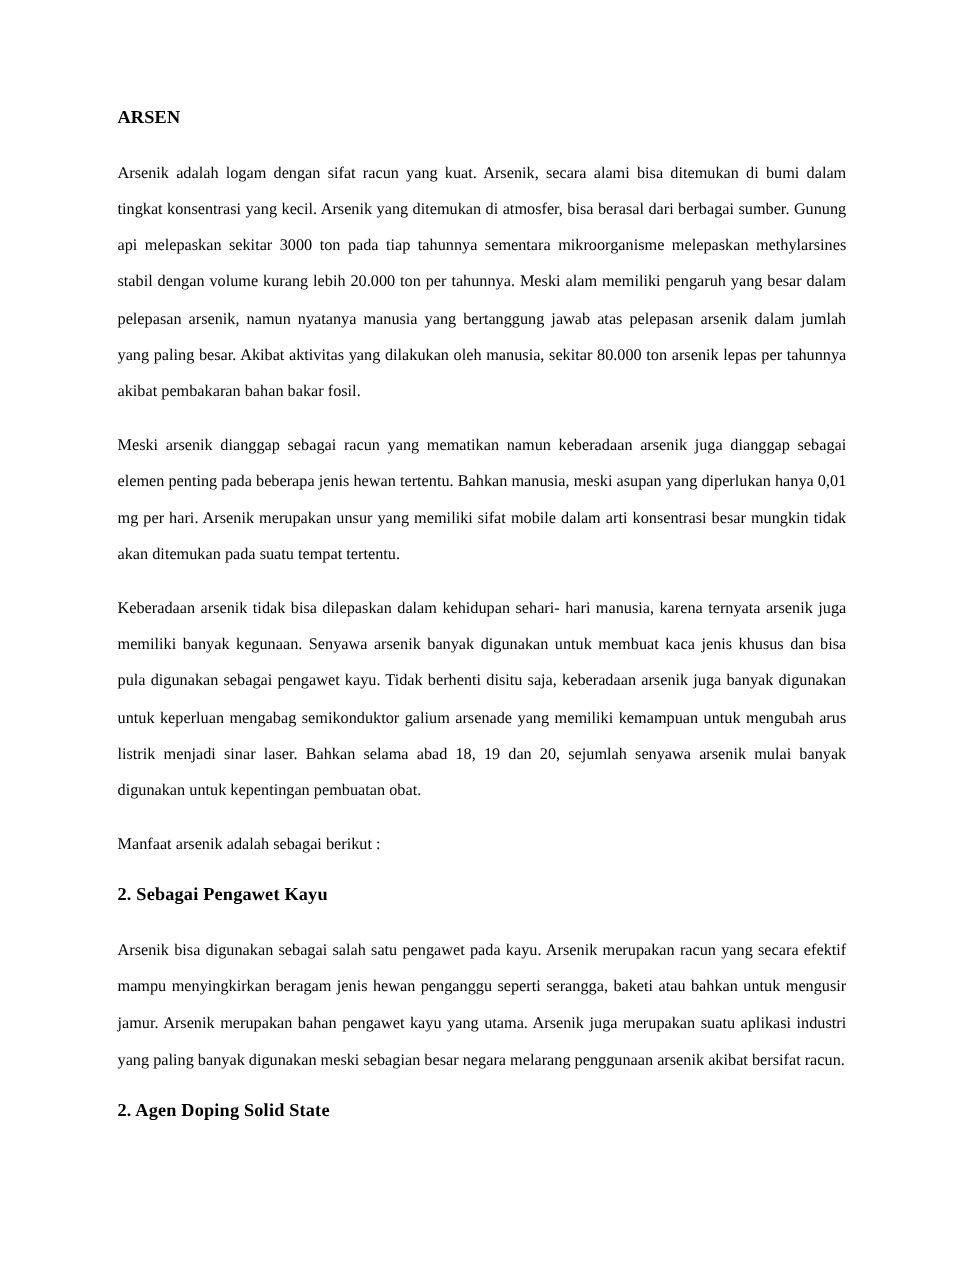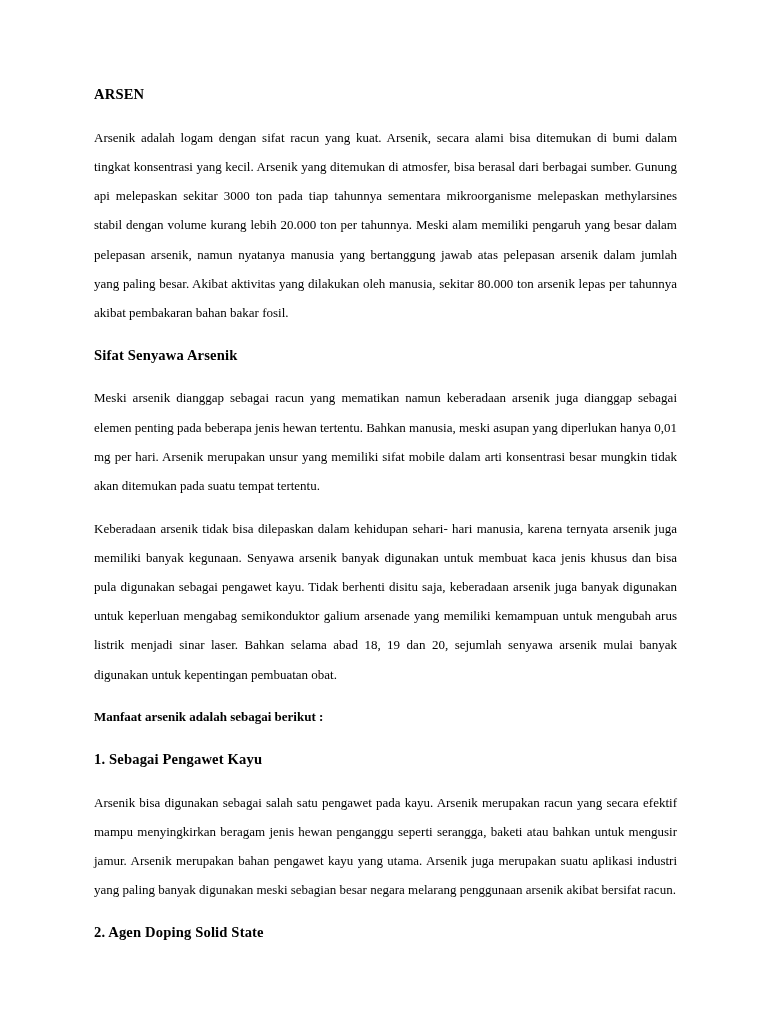--- a/index.html
+++ b/index.html
@@ -32,41 +32,39 @@
   }
   .doc-para {
     font-size: 13px;
     line-height: 29.2px;
     margin: 0 0 13.5px 0;
     text-align: justify;
     text-justify: inter-word;
   }
   .doc-para.noj {
     text-align: left;
-    font-weight: bold;
   }
 </style>
 </head>
 <body>
 
 <div class="page">
   <div class="content">
 
     <p class="doc-heading">ARSEN</p>
 
     <p class="doc-para">Arsenik adalah logam dengan sifat racun yang kuat. Arsenik, secara alami bisa ditemukan di bumi dalam tingkat konsentrasi yang kecil. Arsenik yang ditemukan di atmosfer, bisa berasal dari berbagai sumber. Gunung api melepaskan sekitar 3000 ton pada tiap tahunnya sementara mikroorganisme melepaskan methylarsines stabil dengan volume kurang lebih 20.000 ton per tahunnya. Meski alam memiliki pengaruh yang besar dalam pelepasan arsenik, namun nyatanya manusia yang bertanggung jawab atas pelepasan arsenik dalam jumlah yang paling besar. Akibat aktivitas yang dilakukan oleh manusia, sekitar 80.000 ton arsenik lepas per tahunnya akibat pembakaran bahan bakar fosil.</p>
 
-    <p class="doc-heading">Sifat Senyawa Arsenik</p>
 
     <p class="doc-para">Meski arsenik dianggap sebagai racun yang mematikan namun keberadaan arsenik juga dianggap sebagai elemen penting pada beberapa jenis hewan tertentu. Bahkan manusia, meski asupan yang diperlukan hanya 0,01 mg per hari. Arsenik merupakan unsur yang memiliki sifat mobile dalam arti konsentrasi besar mungkin  tidak akan ditemukan pada suatu tempat tertentu.</p>
 
     <p class="doc-para">Keberadaan arsenik tidak bisa dilepaskan dalam kehidupan sehari- hari manusia, karena ternyata arsenik juga memiliki banyak kegunaan. Senyawa arsenik banyak digunakan untuk membuat kaca jenis khusus dan bisa pula digunakan sebagai pengawet kayu. Tidak berhenti disitu saja, keberadaan arsenik juga banyak digunakan untuk keperluan mengabag semikonduktor galium arsenade yang memiliki kemampuan untuk mengubah arus listrik menjadi sinar laser. Bahkan selama abad 18, 19 dan 20, sejumlah senyawa arsenik mulai banyak digunakan untuk kepentingan pembuatan obat.</p>
 
     <p class="doc-para noj">Manfaat arsenik adalah sebagai berikut :</p>
 
-    <p class="doc-heading">1. Sebagai Pengawet Kayu</p>
+    <p class="doc-heading">2. Sebagai Pengawet Kayu</p>
 
     <p class="doc-para">Arsenik bisa digunakan sebagai salah satu pengawet pada kayu. Arsenik merupakan racun yang secara efektif mampu menyingkirkan beragam jenis hewan penganggu seperti serangga, baketi atau bahkan untuk mengusir jamur. Arsenik merupakan bahan pengawet kayu yang utama. Arsenik juga merupakan suatu aplikasi industri yang paling banyak digunakan meski sebagian besar negara melarang penggunaan arsenik akibat bersifat racun.</p>
 
     <p class="doc-heading last">2. Agen Doping Solid State</p>
 
   </div>
 </div>
 
 </body></html>

